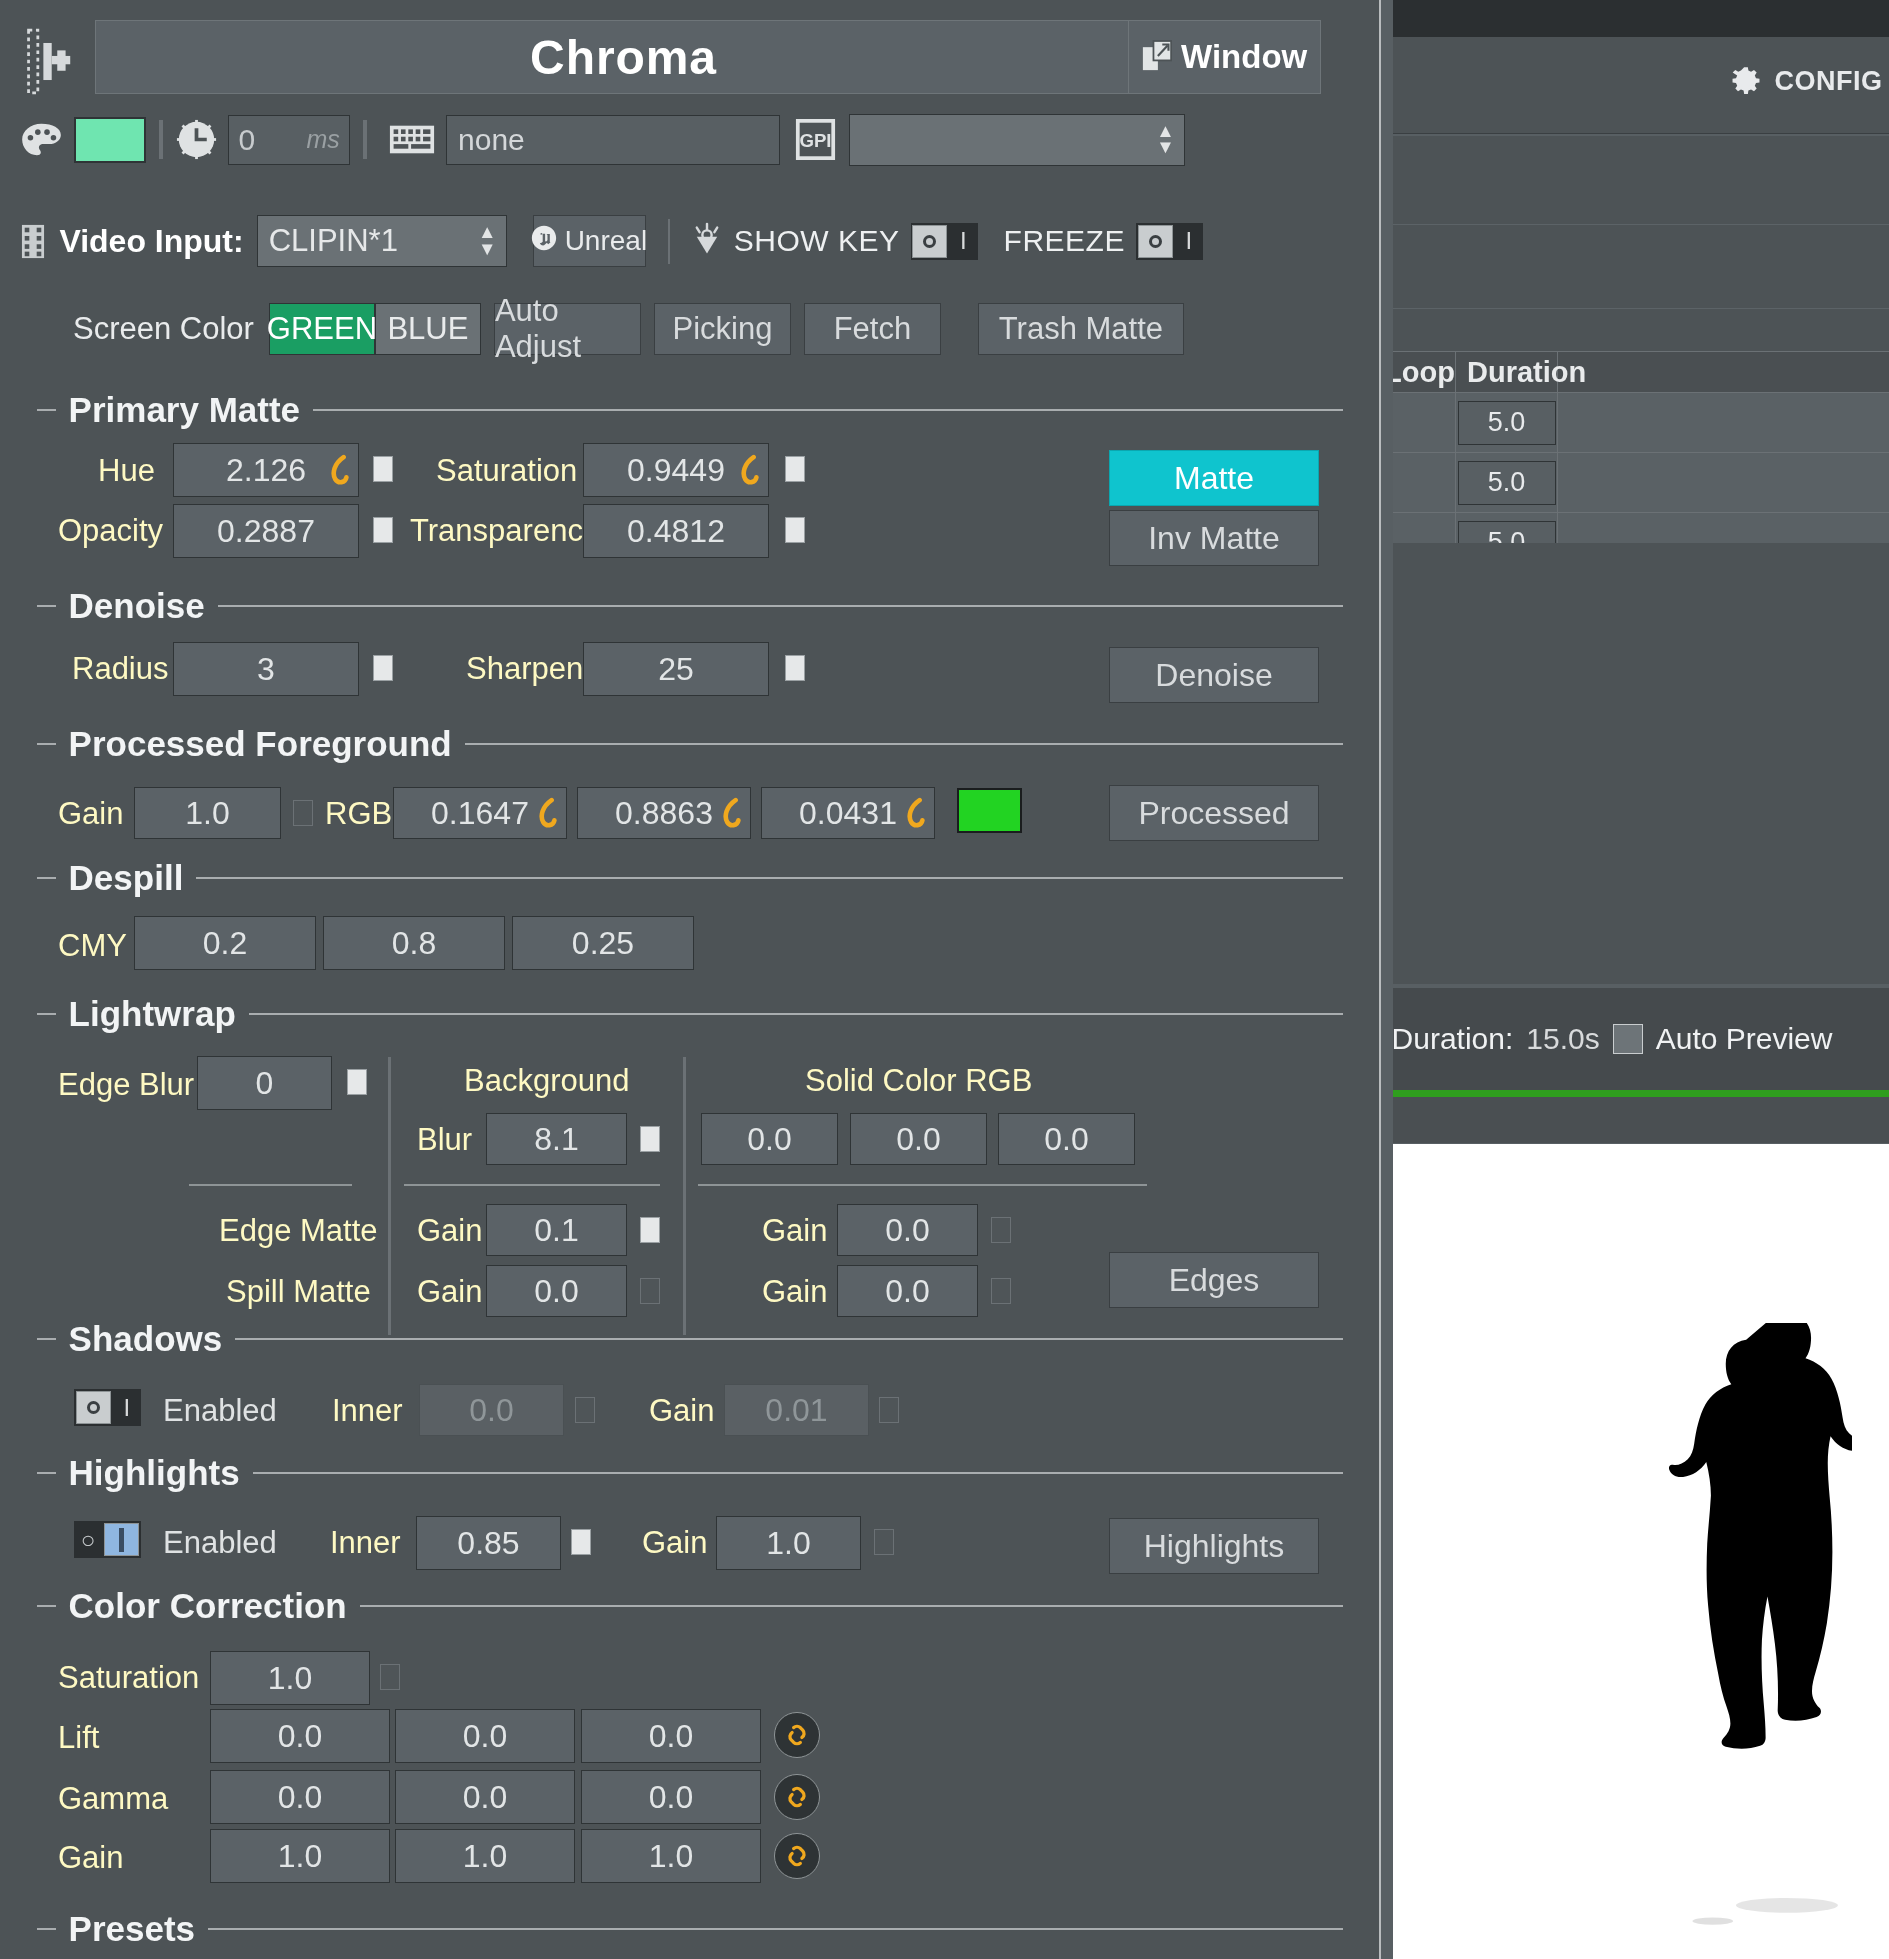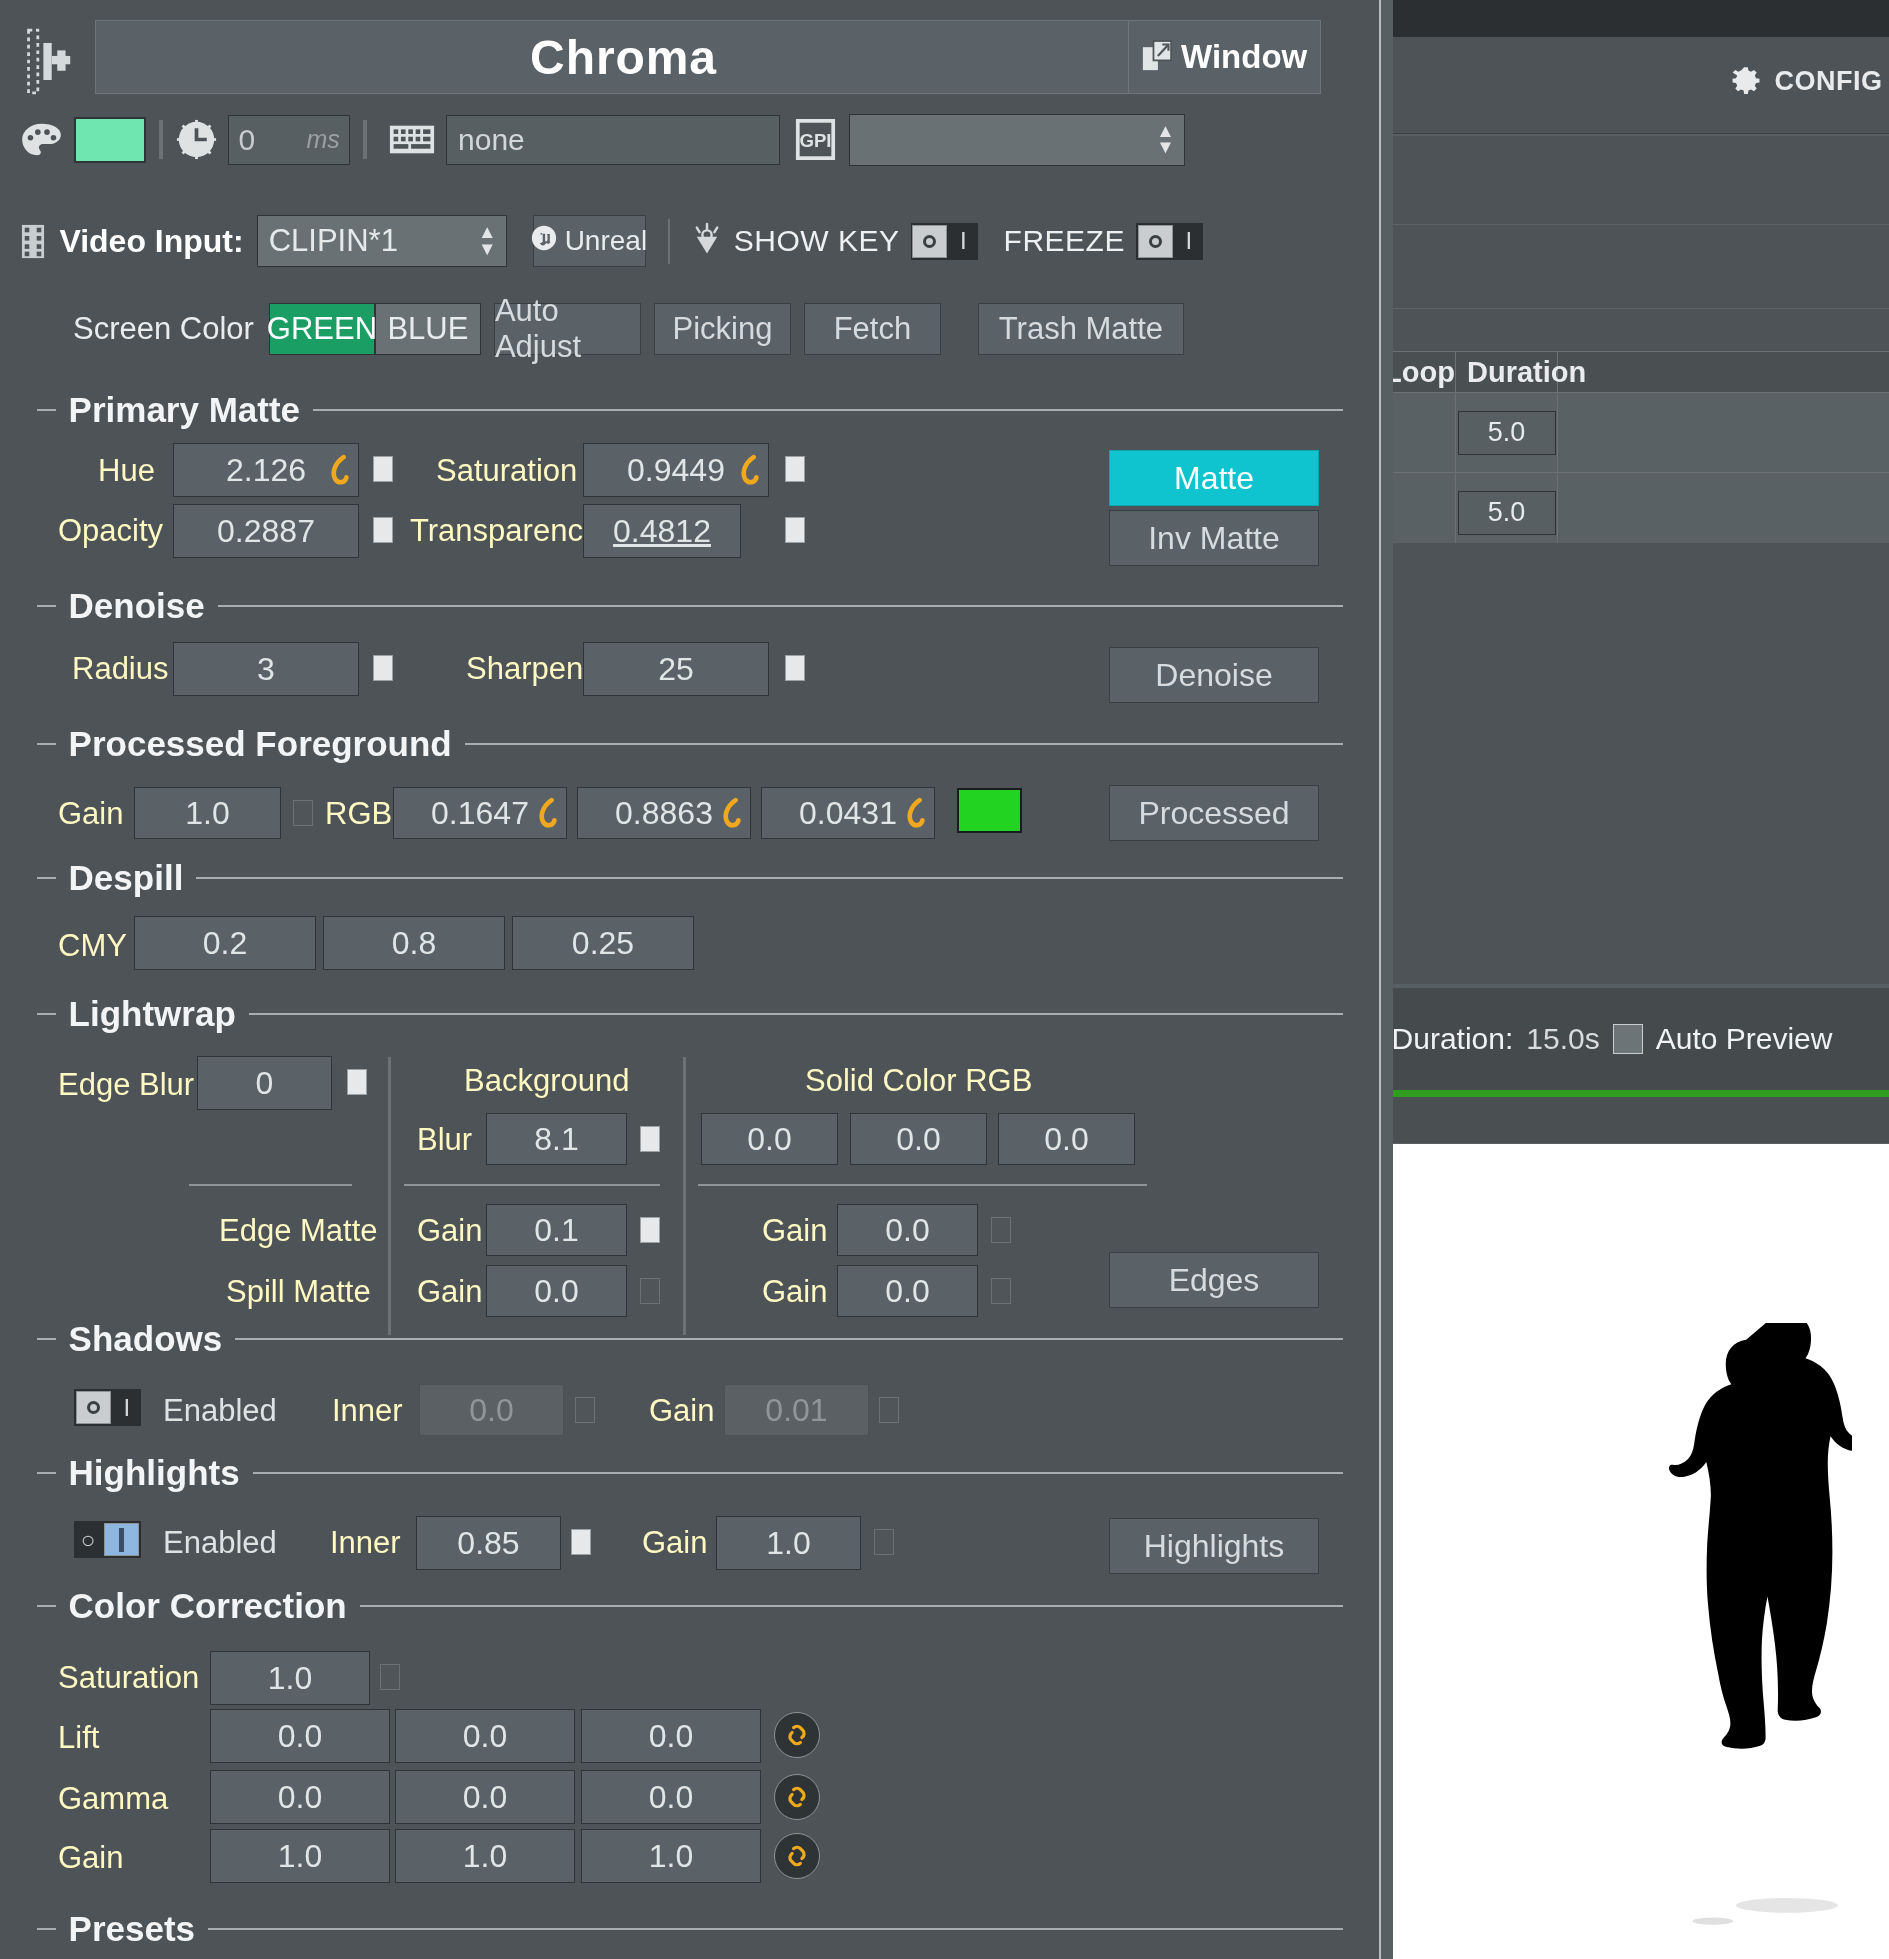--- a/index.html
+++ b/index.html
@@ -19,21 +19,21 @@
   .gear { width:32px; height:32px; position:relative; display:inline-block;}
   .gear svg{ display:block; }
 
   .bg-mid { position:absolute; left:0; top:136px; width:517px; height:223px; background:#4d5356;}
   .bg-mid .rowline { position:absolute; left:0; width:517px; height:0.9px; background:#5c6367; }
 
   
   .bg-table { position:absolute; left:0; top:351px; width:517px; }
   .tbl-head { display:flex; height:42px; background:#4a4f52; border-top:0.9px solid #6b7175; border-bottom:0.9px solid #6b7175; }
   .tbl-head .cell { color:#e9ebec; font-size:29px; font-weight:bold; display:flex; align-items:center; padding-left:11px; border-right:0.9px solid #6b7175;}
-  .tbl-row { display:flex; height:80px; background:#5a6165; border-bottom:0.9px solid #6b7175;text-align:right;}
+  .tbl-row { display:flex; height:60px; background:#5a6165; border-bottom:0.9px solid #6b7175;text-align:right;}
   .tbl-row .cell { display:flex; align-items:center; justify-content:center; border-right:0.9px solid #6b7175;}
   .c-loop{ width:83px;} .c-dur{ width:102px;} .c-rest{ flex:1;}
   .dur-box { width:98px; height:44px; background:#585f63; border:1.9px solid #2f3436; color:#e8eaec;
              font-size:27px; display:flex; align-items:center; justify-content:center;}
   .bg-after-table { position:absolute; left:0; top:543px; width:517px; height:441px; background:#4d5356;}
 
   .dur-bar { position:absolute; left:0; top:988px; width:517px; height:102px; background:#454a4d; display:flex; align-items:center; padding-left:18.6px; gap:13px;}
   .dur-bar .lbl { color:#f0f2f3; font-size:30px; font-weight:normal;}
   .dur-bar .val { color:#d8dadb; font-size:30px;}
   .chk-sq { width:30px; height:30px; background:#6d7478; border:1.9px solid #c9cdcf;}
@@ -397,21 +397,21 @@
         </svg>
     </span>
     <span class="sq abs" style="left:785px; top:456px;"></span>
 
     <span class="lbl abs" style="left:58px; top:513px;">Opacity</span>
     <span class="fld abs" style="left:173px; top:504px; width:186px; height:54px;">
         <span>0.2887</span>
       </span>
     <span class="sq abs" style="left:373px; top:517px;"></span>
     <span class="lbl abs" style="left:410px; top:513px;">Transparency</span>
-    <span class="fld abs" style="left:583px; top:504px; width:158px; height:54px;text-decoration:underline;">
+    <span class="fld abs" style="left:583px; top:504px; width:186px; height:54px;">
         <span>0.4812</span>
       </span>
     <span class="sq abs" style="left:785px; top:517px;"></span>
 
     <span class="rbtn cyan" style="top:450px;">Matte</span>
     <span class="rbtn" style="top:510px;">Inv Matte</span>
 
     <div class="grp" style="top:586px">
       <span class="dash"></span>
         <span class="gt">Denoise</span>

